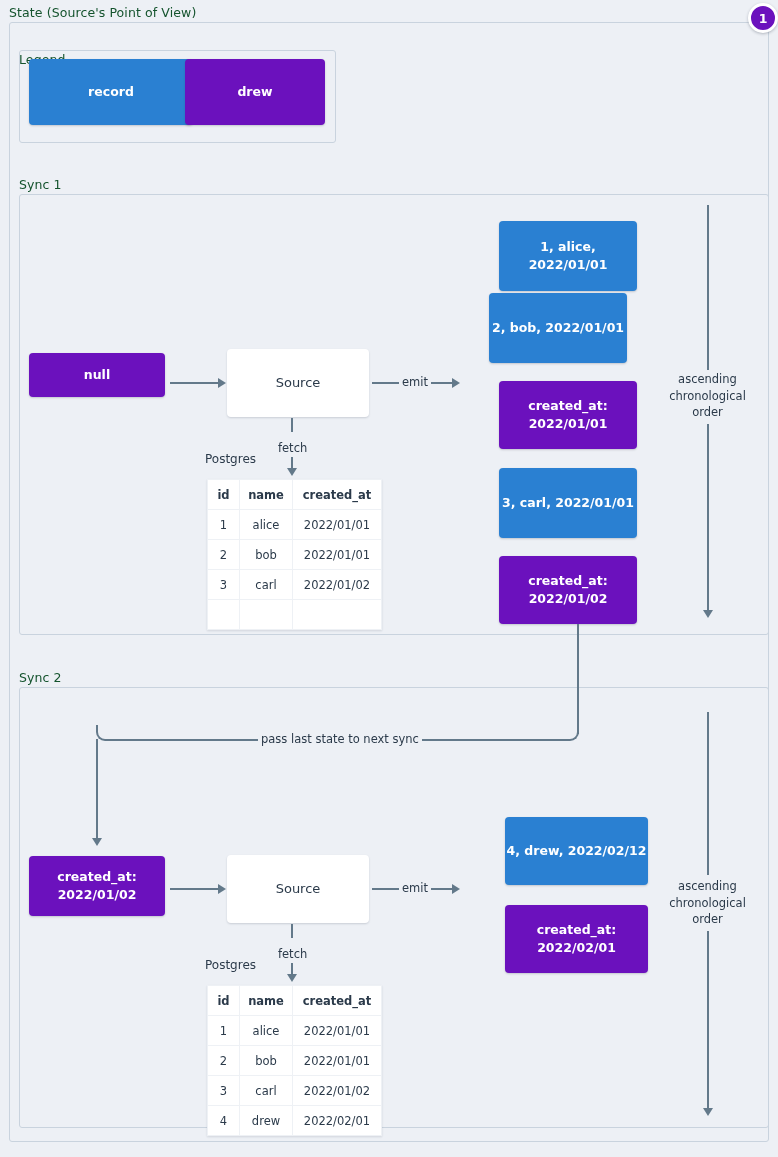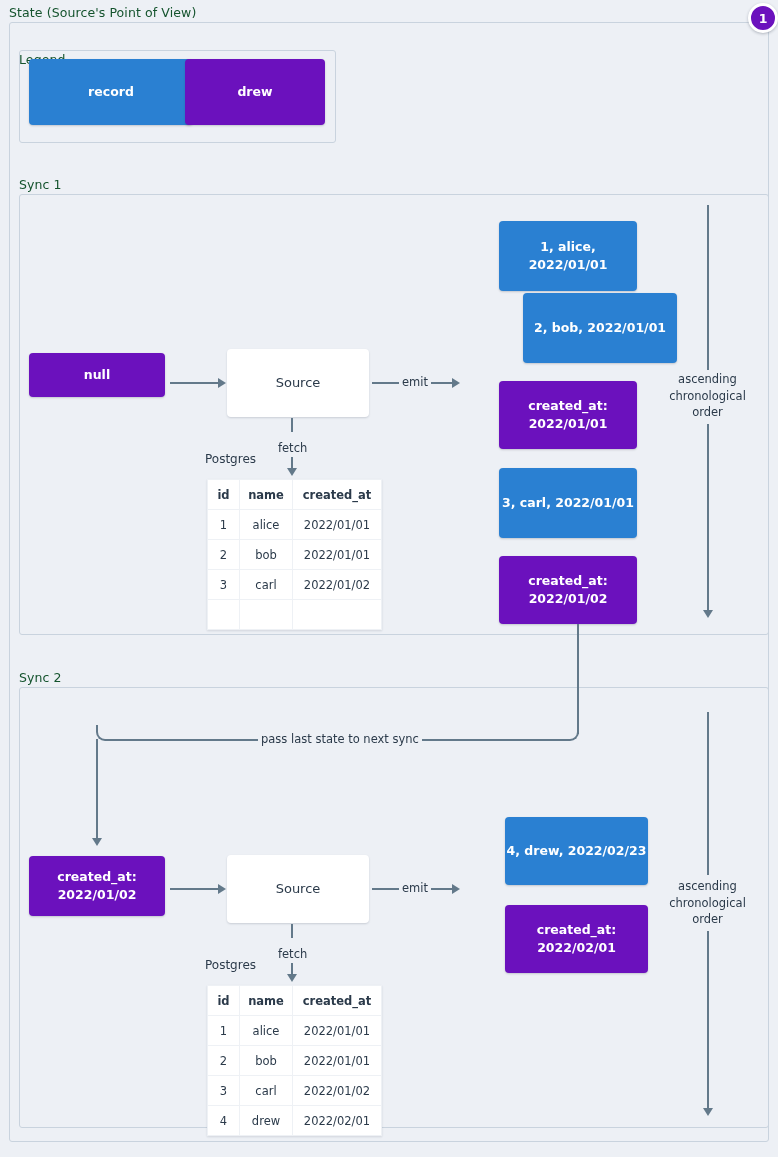--- a/index.html
+++ b/index.html
@@ -228,21 +228,21 @@
       </tr>
       <tr>
         <td></td>
         <td></td>
         <td></td>
       </tr>
     </tbody>
   </table>
 
   <div class="node record" style="left:499px; top:221px; width:138px; height:70px;">1, alice, 2022/01/01</div>
-  <div class="node record" style="left:523px; top:293px; width:154px; height:70px;">2, bob, 2022/01/01</div>
+  <div class="node record" style="left:489px; top:293px; width:138px; height:70px;">2, bob, 2022/01/01</div>
   <div class="node state" style="left:499px; top:381px; width:138px; height:68px;">created_at:
 2022/01/01</div>
   <div class="node record" style="left:499px; top:468px; width:138px; height:70px;">3, carl, 2022/01/01</div>
   <div class="node state" style="left:499px; top:556px; width:138px; height:68px;">created_at:
 2022/01/02</div>
 
   <div class="vline" style="left:707px; top:205px; height:165px;"></div>
   <div class="order-label" style="left:660px; top:371px; width:95px;">ascending
 chronological
 order</div>
@@ -305,21 +305,21 @@
         <td>2022/01/02</td>
       </tr>
       <tr>
         <td>4</td>
         <td>drew</td>
         <td>2022/02/01</td>
       </tr>
     </tbody>
   </table>
 
-  <div class="node record" style="left:505px; top:817px; width:143px; height:68px;">4, drew, 2022/02/23</div>
+  <div class="node record" style="left:505px; top:817px; width:143px; height:68px;">4, drew, 2022/02/12</div>
   <div class="node state" style="left:505px; top:905px; width:143px; height:68px;">created_at:
 2022/02/01</div>
 
   <div class="vline" style="left:707px; top:712px; height:163px;"></div>
   <div class="order-label" style="left:660px; top:878px; width:95px;">ascending
 chronological
 order</div>
   <div class="vline" style="left:707px; top:931px; height:179px;"></div>
   <div class="arrow-d" style="left:703px; top:1108px;"></div>
 

